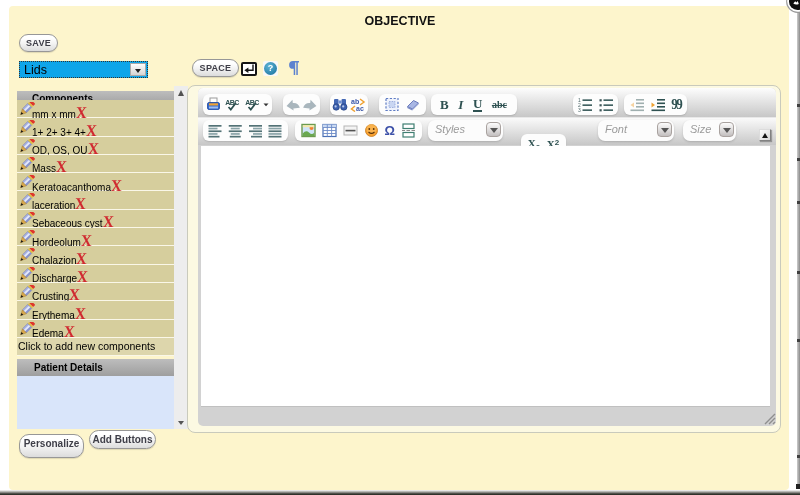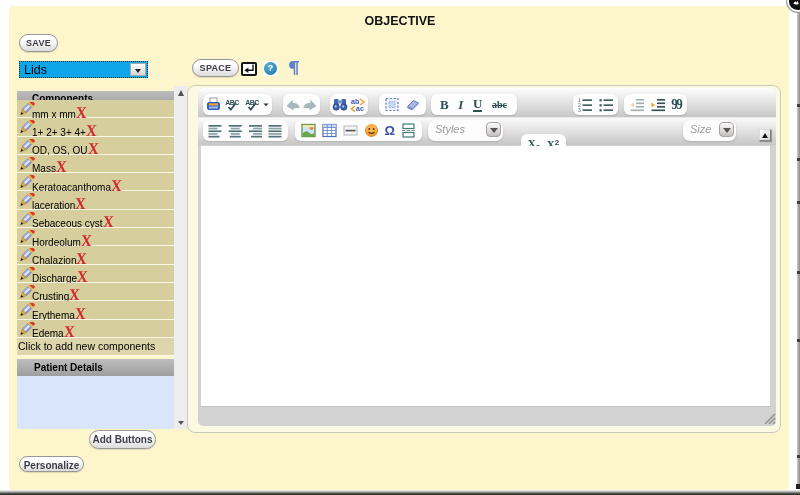--- a/index.html
+++ b/index.html
@@ -4,21 +4,21 @@
 <style>
 html,body{margin:0;padding:0;background:#fff;}
 *{box-sizing:border-box;font-family:"Liberation Sans",sans-serif;}
 #stage{position:relative;width:800px;height:495px;overflow:hidden;background:#fff;}
 .abs{position:absolute;}
 #page{left:9px;top:6px;width:780px;height:484px;background:#fdf5cc;border-radius:4px;}
 #title{left:0;top:14px;width:800px;text-align:center;font-size:12.5px;font-weight:bold;color:#111;letter-spacing:0;}
 .pill{border:1px solid #979797;border-radius:10px;background:linear-gradient(to bottom,#ffffff 20%,#f2f2f2 55%,#dcdcdc 100%);color:#3e3e48;font-weight:bold;text-align:center;box-shadow:0 1px 1px rgba(0,0,0,.12);}
 #btnsave{left:19px;top:34px;width:39px;height:18px;font-size:9px;line-height:17px;letter-spacing:.3px;}
 #btnspace{left:192px;top:59px;width:47px;height:18px;font-size:9px;line-height:17px;letter-spacing:.3px;border-radius:9px;}
-#btnpers{left:19px;top:456px;width:65px;height:16px;font-size:10px;line-height:18px;}
+#btnpers{left:19px;top:434px;width:65px;height:24px;font-size:10px;line-height:18px;}
 #btnadd{left:89px;top:430px;width:67px;height:19px;font-size:10px;line-height:18px;}
 
 #sel{left:19px;top:61px;width:129px;height:17px;background:#0ea5e9;border:1px dotted #333;}
 #sel .txt{position:absolute;left:4px;top:1px;font-size:12.5px;color:#000;}
 #sel .dd{position:absolute;right:1px;top:1px;width:16px;height:13px;background:linear-gradient(#fdfdfd,#d5d5d5);border:1px solid #a9a9a9;}
 #sel .dd:after{content:"";position:absolute;left:4px;top:4.5px;border-left:3.8px solid transparent;border-right:3.8px solid transparent;border-top:4.5px solid #222;}
 
 #track{left:174px;top:86px;width:14px;height:343px;background:#ededed;}
 .tri-up{width:0;height:0;border-left:3.8px solid transparent;border-right:3.8px solid transparent;border-bottom:6px solid #525252;}
 .tri-dn{width:0;height:0;border-left:3.5px solid transparent;border-right:3.5px solid transparent;border-top:4.8px solid #565656;}
@@ -446,20 +446,24 @@
           </svg>
           <span style="font-size:13px;font-weight:bold;color:#3c50a8;line-height:1;">Ω</span>
           <svg class="icon" width="15" height="15" viewBox="0 0 15 15">
             <rect x="2" y="1" width="11" height="4.5" fill="#fff" stroke="#3f7f72" stroke-width="1.2"></rect>
             <rect x="2" y="9.5" width="11" height="4.5" fill="#fff" stroke="#3f7f72" stroke-width="1.2"></rect>
             <path d="M1 7.5 H4 M5.5 7.5 H9 M10.5 7.5 H14" stroke="#888" stroke-width="1.2"></path>
           </svg>
         </div>
         <div class="combo" style="left: 230px; width: 75px;">
           <span class="lab">Styles</span>
+          <span class="db"></span>
+        </div>
+        <div class="combo" style="left: 400px; width: 76px;">
+          <span class="lab">Font</span>
           <span class="db"></span>
         </div>
         <div class="combo" style="left: 485px; width: 53px;">
           <span class="lab">Size</span>
           <span class="db"></span>
         </div>
       </div>
     <div id="collapse"></div>
     <div id="iframe"></div>
     <svg id="grip" style="position:absolute;left:564px;top:323px;" width="14" height="14" viewBox="0 0 14 14">

